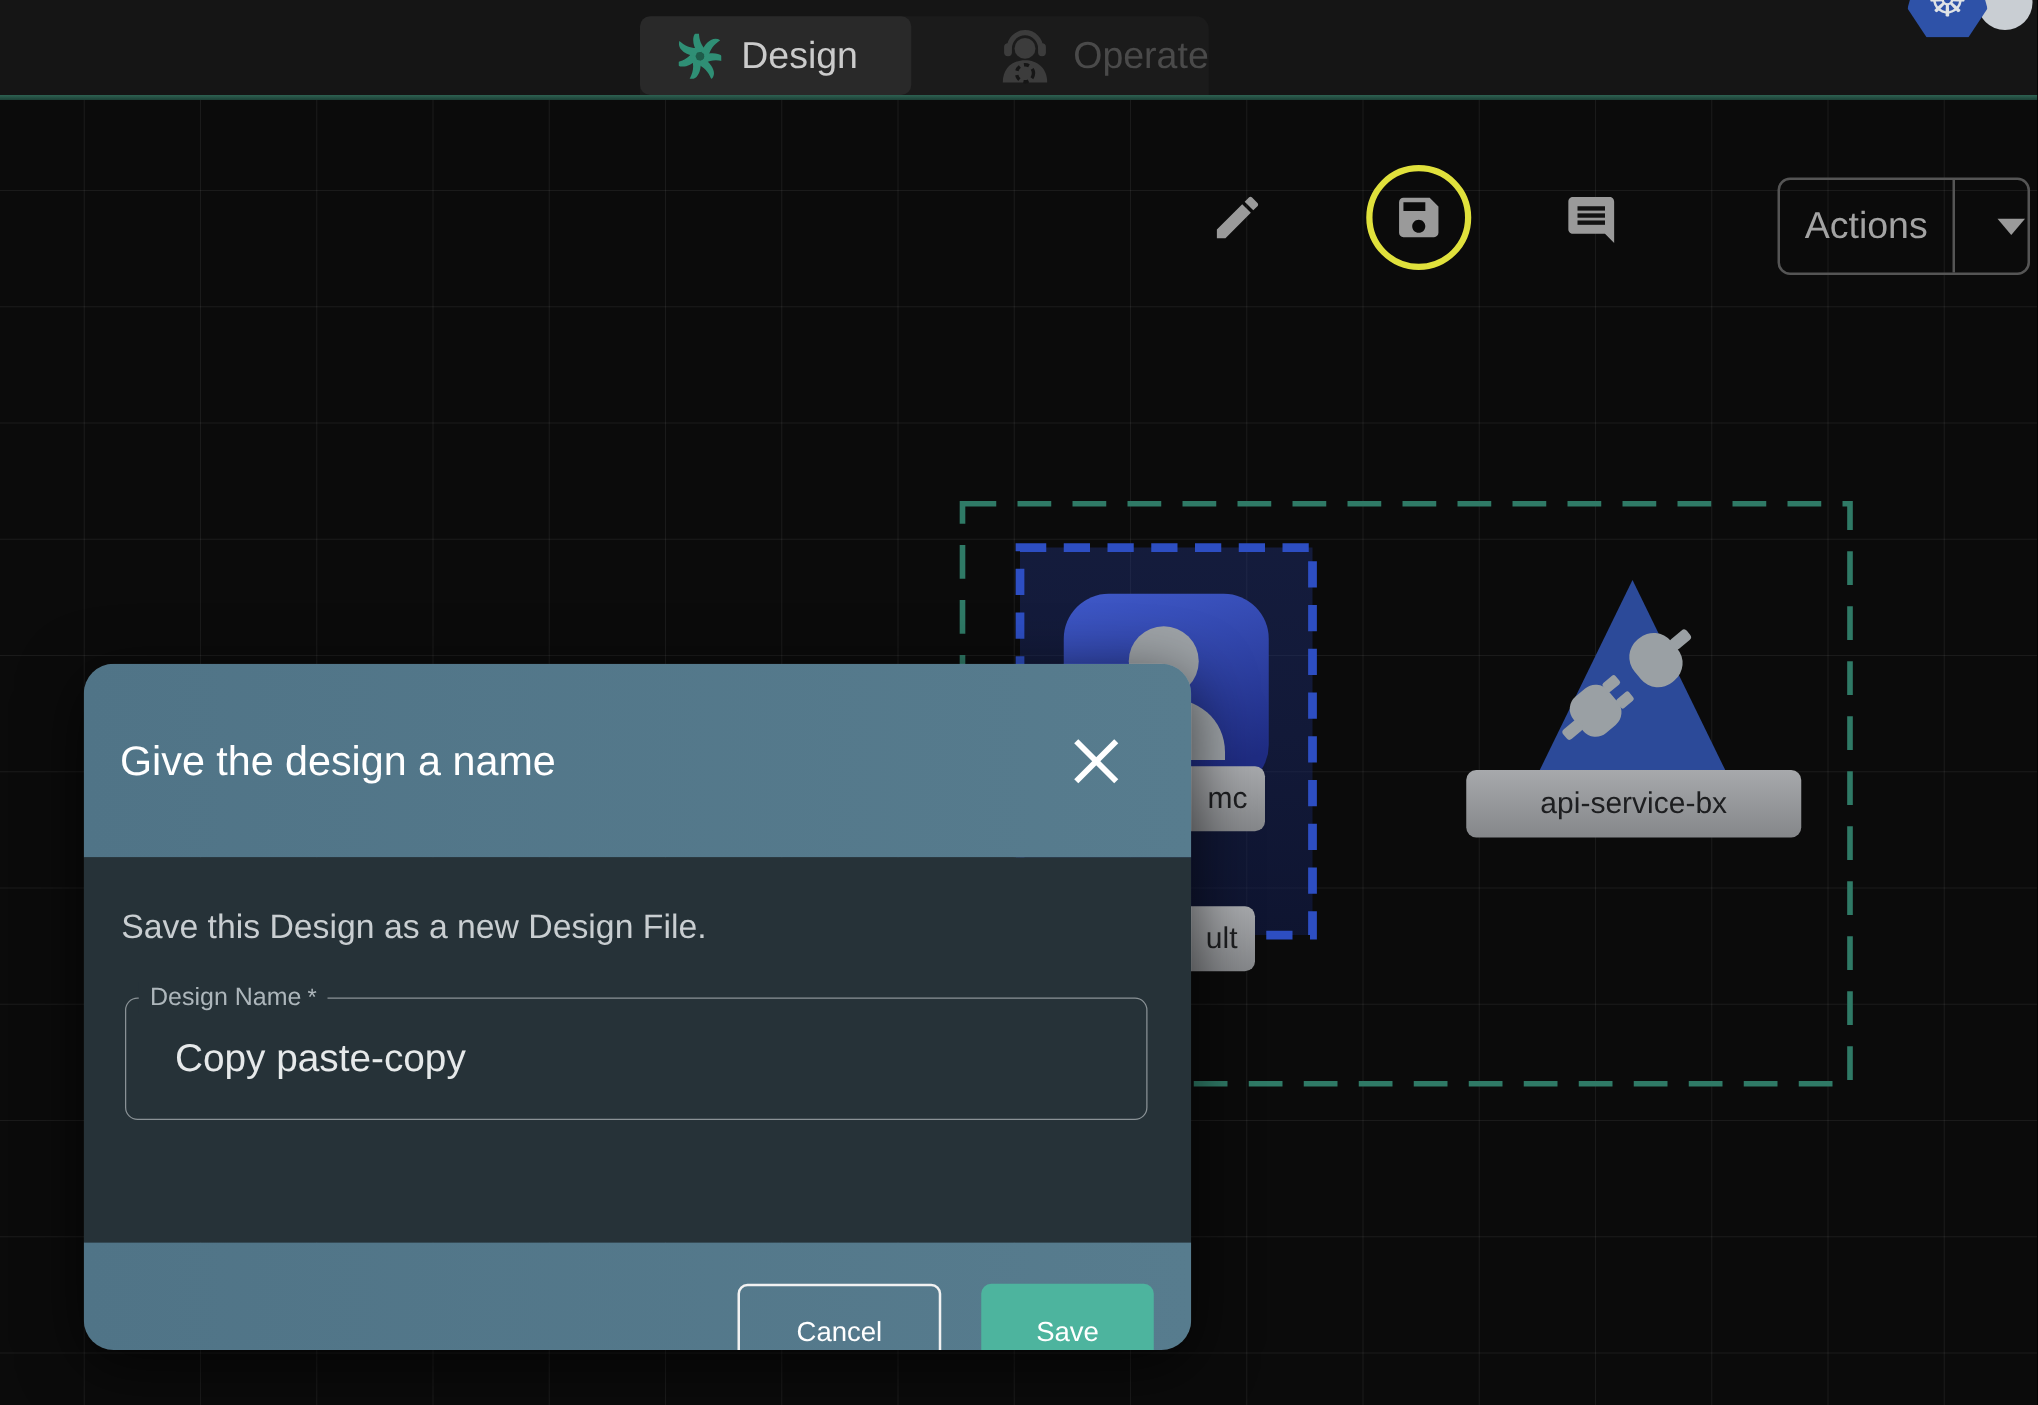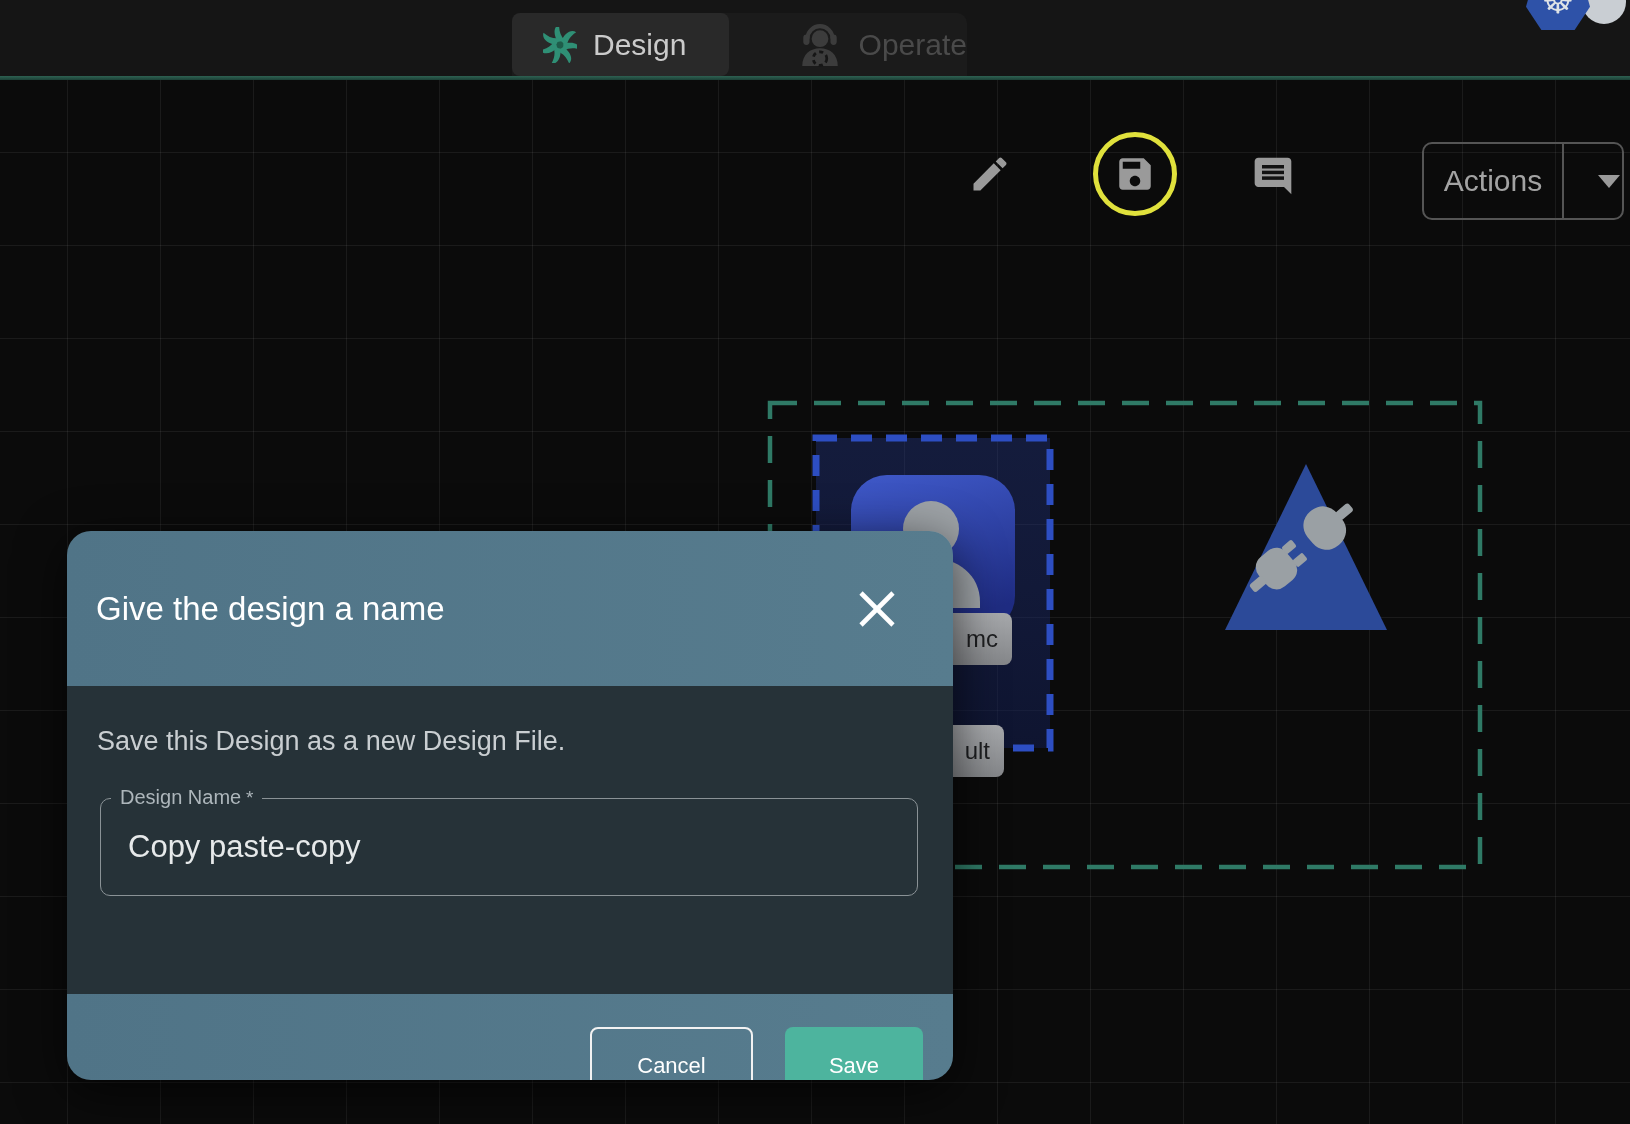--- a/index.html
+++ b/index.html
@@ -60,21 +60,21 @@
   .modal-header{position:relative;height:155px;background:linear-gradient(90deg,#507487,#577c8e);}
   .modal-title{position:absolute;left:29px;top:0;height:155px;display:flex;align-items:center;
                color:#ffffff;font-size:33px;}
   .modal-close{position:absolute;left:789px;top:57px;width:42px;height:42px;cursor:pointer;}
   .modal-body{position:relative;height:308px;background:#263238;}
   .modal-desc{position:absolute;left:30px;top:40px;color:#c9ced1;font-size:27px;}
   .field{position:absolute;left:33px;top:112px;width:818px;height:98px;box-sizing:border-box;
          border:1px solid #8a9296;border-radius:10px;}
   .field-label{position:absolute;left:10px;top:-13px;background:#263238;padding:0 9px;
                color:#adb6bb;font-size:20px;}
-  .field-input{position:absolute;left:0;top:0;width:100%;height:100%;box-sizing:border-box;
+  .field-input{position:absolute;left:12px;top:0;width:100%;height:100%;box-sizing:border-box;
                background:transparent;border:none;outline:none;color:#e6e9ea;
                font-size:31px;padding:0 0 0 27px;font-family:"Liberation Sans", sans-serif;}
   .modal-footer{position:relative;height:144px;background:linear-gradient(90deg,#507487,#577c8e);}
   .btn{position:absolute;box-sizing:border-box;border-radius:8px;display:flex;align-items:center;
        justify-content:center;font-size:22px;color:#fff;cursor:pointer;}
   .btn-cancel{left:523px;top:33px;width:163px;height:78px;border:2px solid #f2f2f2;background:transparent;}
   .btn-save{left:718px;top:33px;width:138px;height:78px;background:#4db49e;border:none;}
 </style>
 </head>
 <body>
@@ -154,20 +154,23 @@
           <rect x="-64" y="-5" width="16" height="10" rx="3"></rect>
           <rect x="-15" y="-13" width="13" height="9" rx="2"></rect>
           <rect x="-15" y="4" width="13" height="9" rx="2"></rect>
         </g>
       </g>
     </svg>
 
     <div class="node-label partial" style="left:900px;top:533px;width:112px;height:52px;">
       <span>mc</span>
     </div>
+    <div class="node-label" style="left:1173px;top:536px;width:268px;height:54px;">
+      <span>api-service-bx</span>
+    </div>
     <div class="node-label partial" style="left:890px;top:645px;width:114px;height:52px;">
       <span>ult</span>
     </div>
 
     <div class="tool-btn" style="left:968px;top:72px;width:44px;height:44px;">
       <svg width="44" height="44" viewBox="0 0 24 24">
         <path fill="#9a9a9a" d="M3 17.25V21h3.75L17.81 9.94l-3.75-3.75L3 17.25zM20.71 7.04c.39-.39.39-1.02 0-1.41l-2.34-2.34c-.39-.39-1.02-.39-1.41 0l-1.83 1.83 3.75 3.75 1.83-1.83z"></path>
       </svg>
     </div>
     <div class="highlight-ring" style="left:1093px;top:52px;">

